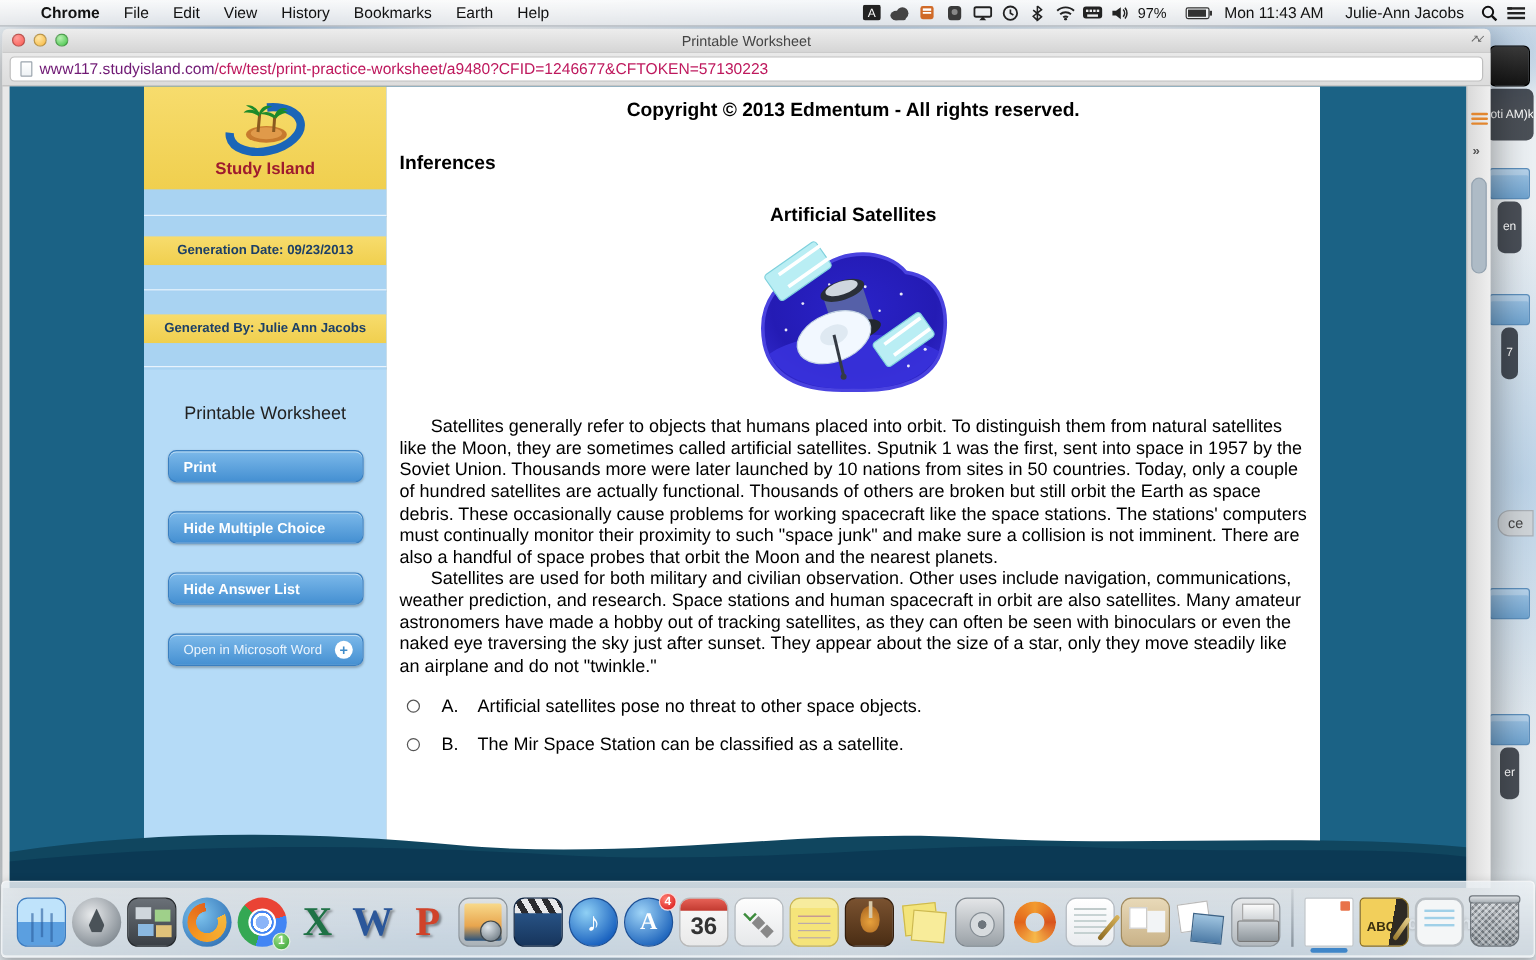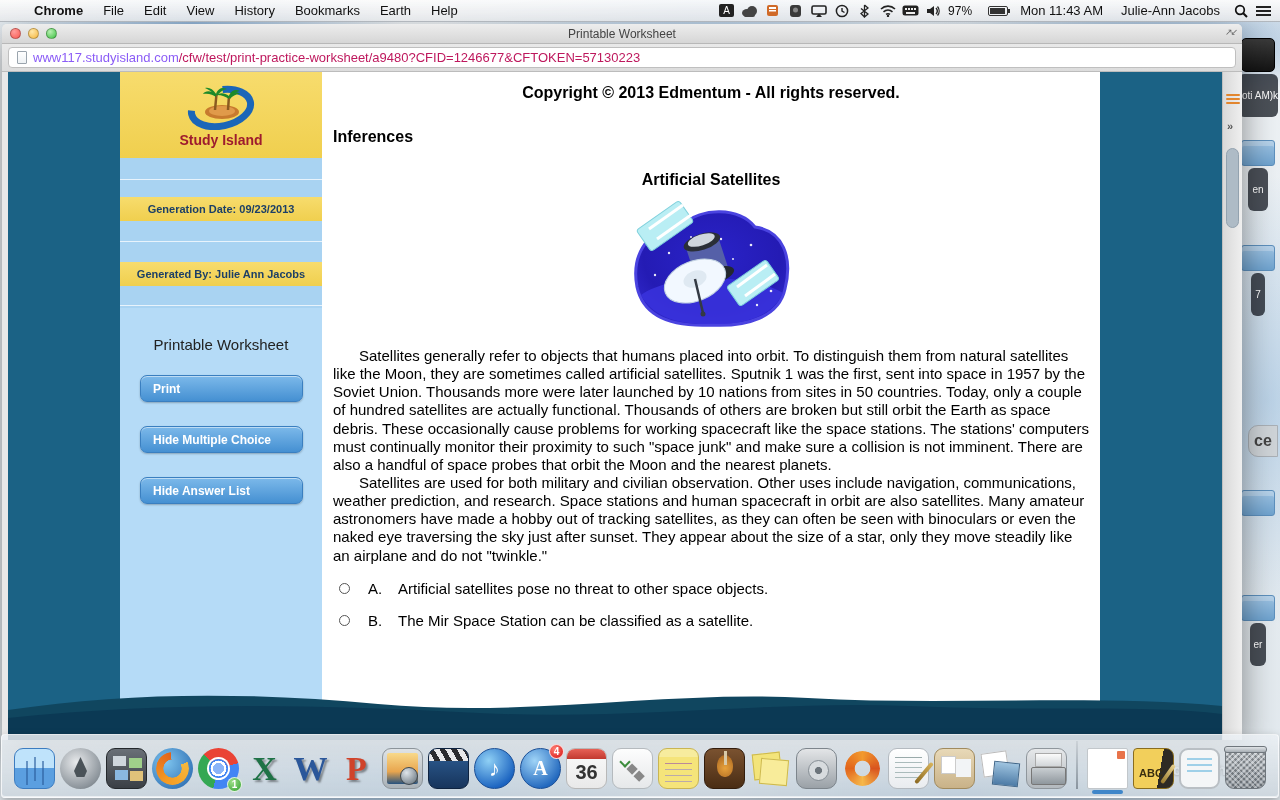--- a/index.html
+++ b/index.html
@@ -56,21 +56,21 @@
   .l-grn{ background:radial-gradient(circle at 35% 30%,#b8f0b2,#3ec243); }
   .wtitle { position:absolute; left:0; right:0; text-align:center; font-size:12px; color:#444; }
   .fsarrows { position:absolute; right:6px; top:3px; font-size:9px; color:#666; letter-spacing:-2px; }
 
   .toolbar { height:28px; background:linear-gradient(#e9e9e9,#dcdcdc); border-bottom:1px solid #bcbcbc; display:flex; align-items:center; padding:0 6px; }
   .urlbox {
     flex:1; height:21px; background:#fff; border:1px solid #bfbfbf; border-radius:4px;
     display:flex; align-items:center; padding:0 8px; font-size:13px; gap:6px; overflow:hidden; white-space:nowrap;
   }
   .pageicon { width:10px; height:13px; border:1px solid #9aa4ad; border-radius:1px; background:linear-gradient(#fff,#eef2f5); position:relative; flex:0 0 auto; }
-  .url-host { color:#8b5cf6; }
+  .url-host { color:#701a75; }
   .url-path { color:#be185d; }
 
   .chrome-content { position:absolute; left:6px; top:48px; width:1214px; height:668px; background:#1b6285; overflow:hidden; }
 
   
   .scrollstrip { position:absolute; right:0; top:48px; width:20px; height:668px; background:linear-gradient(90deg,#d9d9d9,#efefef); border-left:1px solid #c0c0c0; z-index:5; }
   .scrollthumb { position:absolute; left:3px; top:30px; width:13px; height:80px; background:#aebbc6; border-radius:7px; border:1px solid #93a2af; }
   .ext-burger { position:absolute; left:3px; top:22px; width:14px; height:12px; display:flex; flex-direction:column; gap:2px; }
   .ext-burger i { height:2px; background:#e2862f; border-radius:1px; }
   .chev { position:absolute; left:4px; top:48px; color:#555; font-size:11px; font-weight:bold; }
@@ -115,21 +115,21 @@
   .optletter { width:30px; flex:0 0 auto; }
 
   .wave { position:absolute; left:0; bottom:0; width:1214px; height:52px; z-index:4; }
 
   
   .dicons { position:absolute; right:2px; top:30px; width:40px; z-index:1; }
   .dicon { position:absolute; right:0; width:40px; text-align:center; }
   .dicon .folder { width:34px; height:26px; margin:0 auto; border-radius:3px; background:linear-gradient(#9fc4e4,#6fa3cf); border:1px solid #5d90bd; box-shadow:inset 0 5px 0 rgba(255,255,255,.25); }
   .dicon .appbox { width:34px; height:34px; margin:0 auto; border-radius:5px; background:linear-gradient(#3a3a3a,#141414); border:1px solid #000; }
   .dicon .dlabel { margin-top:2px; font-size:10px; color:#fff; background:rgba(20,25,35,.75); border-radius:6px; display:inline-block; padding:16px 4px; max-width:40px; overflow:hidden; white-space:nowrap; }
-  .dicon .graytab { width:30px; height:32px; margin-left:auto; background:#cfd4d8; border:1px solid #aab0b6; border-radius:10px 0 0 10px; color:#444; font-size:16px; display:flex; align-items:center; justify-content:center;font-weight:bold; }
+  .dicon .graytab { width:30px; height:22px; margin-left:auto; background:#cfd4d8; border:1px solid #aab0b6; border-radius:10px 0 0 10px; color:#444; font-size:12px; display:flex; align-items:center; justify-content:center; }
 
   
   .dockwrap { position:absolute; left:50%; transform:translateX(-50%); bottom:2px; z-index:50; }
   .dockshelf {
     display:flex; align-items:flex-end; gap:5px; padding:6px 12px 8px 12px;
     background:linear-gradient(rgba(235,240,244,.85),rgba(200,210,218,.8));
     border:1px solid rgba(255,255,255,.7); border-radius:4px;
     box-shadow:0 -1px 0 rgba(255,255,255,.6) inset, 0 4px 10px rgba(0,0,0,.3);
   }
   .di { width:41px; height:41px; border-radius:9px; position:relative; flex:0 0 auto; cursor:pointer; }
@@ -370,20 +370,24 @@
         <div class="band b-blue4"></div>
         <div class="band b-genby">
             <span class="bandtext">Generated By: Julie Ann Jacobs</span>
           </div>
         <div class="band b-blue5"></div>
         <div class="panel">
           <div class="paneltitle">Printable Worksheet</div>
           <button class="sbtn m1">Print</button>
           <button class="sbtn m2">Hide Multiple Choice</button>
           <button class="sbtn m2">Hide Answer List</button>
+          <button class="sbtn m2 wordbtn">
+              <span>Open in Microsoft Word</span>
+              <span class="plus">+</span>
+            </button>
         </div>
       </div>
 
       <div class="whitearea">
         <div class="copyright">Copyright © 2013 Edmentum - All rights reserved.</div>
         <div class="sectionhead">Inferences</div>
         <div class="arttitle">Artificial Satellites</div>
 
         <svg class="satimg" width="180" height="142" viewBox="0 0 180 142">
           <defs>

